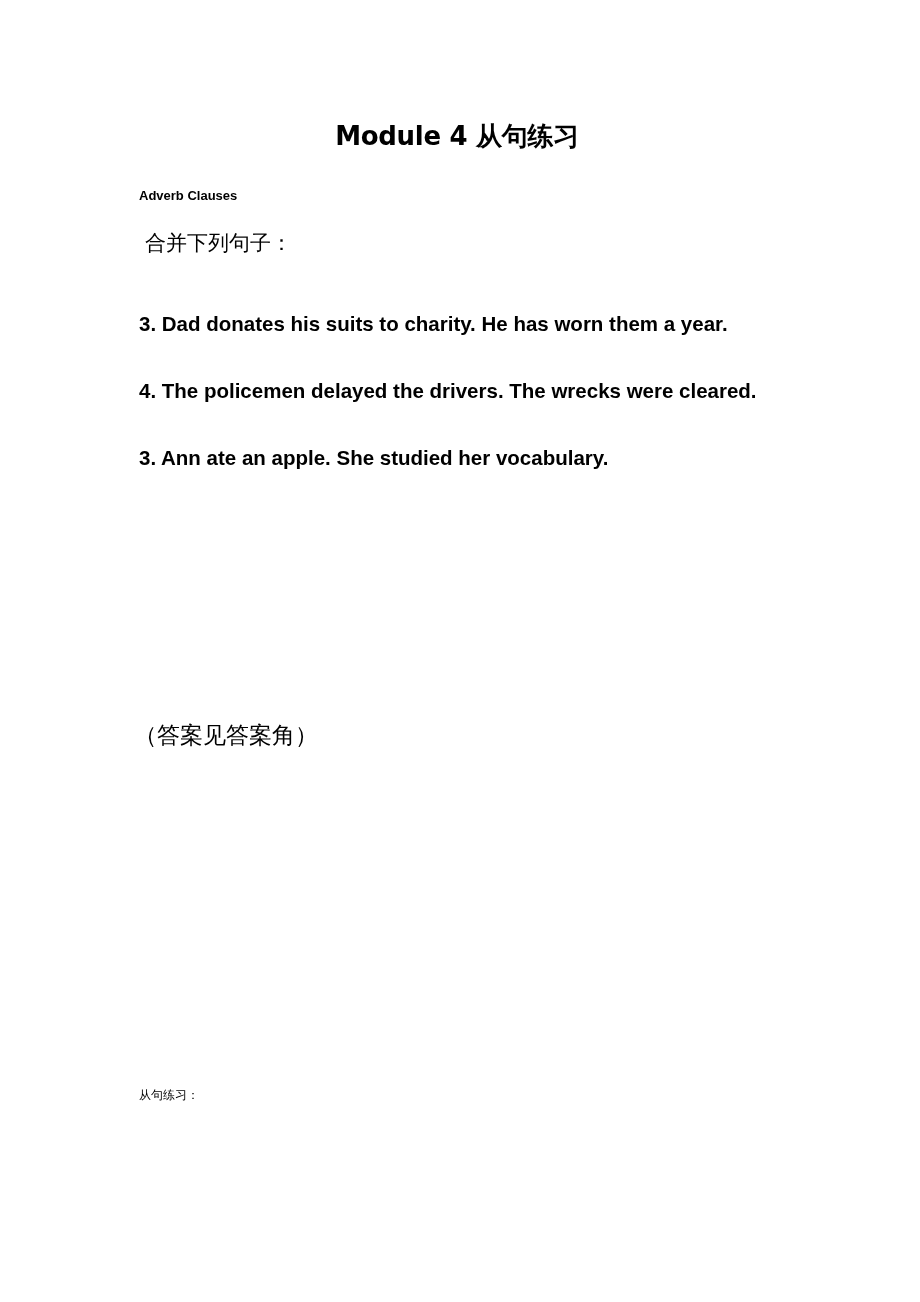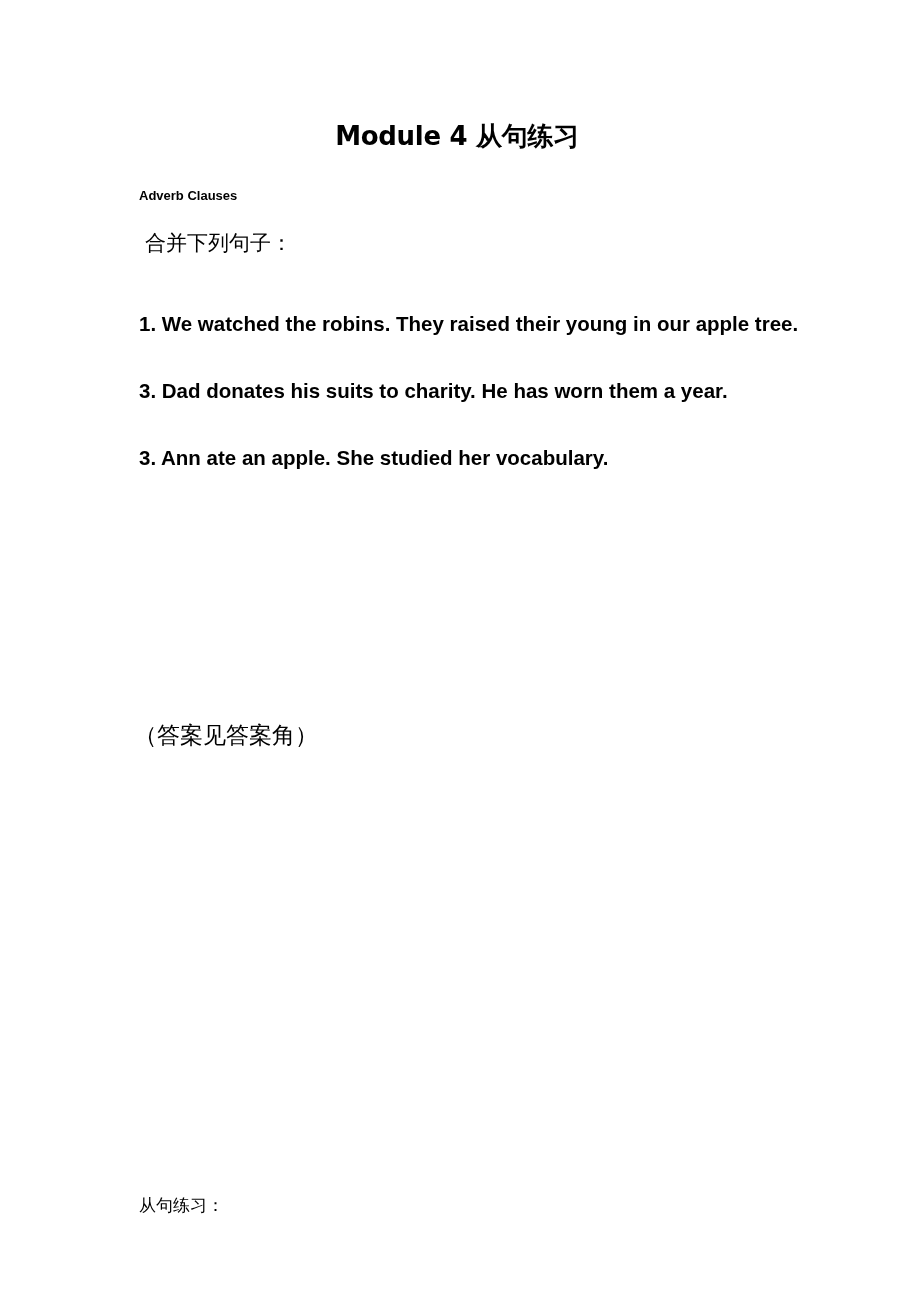--- a/index.html
+++ b/index.html
@@ -3,31 +3,31 @@
   <meta charset="utf-8">
   <style>
     html, body { margin: 0; padding: 0; background: #ffffff; }
     body { width: 920px; height: 1302px; position: relative; overflow: hidden; color: #000000; font-family: "Liberation Sans", sans-serif; }
     .page-title { position: absolute; top: 120px; left: 0; width: 914px; text-align: center; font-family: "DejaVu Sans", sans-serif; font-weight: bold; font-size: 26px; line-height: 32px; letter-spacing: -0.3px; }
     .subtitle { position: absolute; top: 185px; left: 139px; font-family: "Liberation Sans", sans-serif; font-weight: bold; font-size: 13px; line-height: 22px; }
     .instruction { position: absolute; top: 228px; left: 139px; font-family: "DejaVu Sans", sans-serif; font-size: 21px; line-height: 30px; margin-left: 6px; }
     .exercise-list { position: absolute; top: 300px; left: 139px; width: 660px; margin: 0; padding: 0; list-style: none; }
     .exercise { font-family: "Liberation Sans", sans-serif; font-weight: bold; font-size: 20.5px; line-height: 48px; margin: 0 0 19px 0; }
     .answer-note { position: absolute; top: 722px; left: 134px; font-family: "DejaVu Sans", sans-serif; font-size: 23px; line-height: 26px; }
-    .footer-heading { position: absolute; top: 1192px; left: 139px; font-family: "DejaVu Sans", sans-serif; font-size: 17px; line-height: 26px; }
+    .footer-heading { position: absolute; top: 1082px; left: 139px; font-family: "DejaVu Sans", sans-serif; font-size: 12px; line-height: 26px; }
   </style>
 </head>
 <body>
 
 <div>
   <div class="page-title">Module 4  从句练习</div>
   <div class="subtitle">Adverb Clauses</div>
   <div class="instruction">合并下列句子：</div>
 
   <ol class="exercise-list">
-    <li class="exercise">1. We watched the robins. They raised their young in our apple tree.</li>
     <li class="exercise">3. Dad donates his suits to charity. He has worn them a year.</li>
+    <li class="exercise">4. The policemen delayed the drivers. The wrecks were cleared.</li>
     <li class="exercise">3. Ann ate an apple. She studied her vocabulary.</li>
   </ol>
 
   <div class="answer-note">（答案见答案角）</div>
   <div class="footer-heading">从句练习：</div>
 </div>
 
 </body></html>

